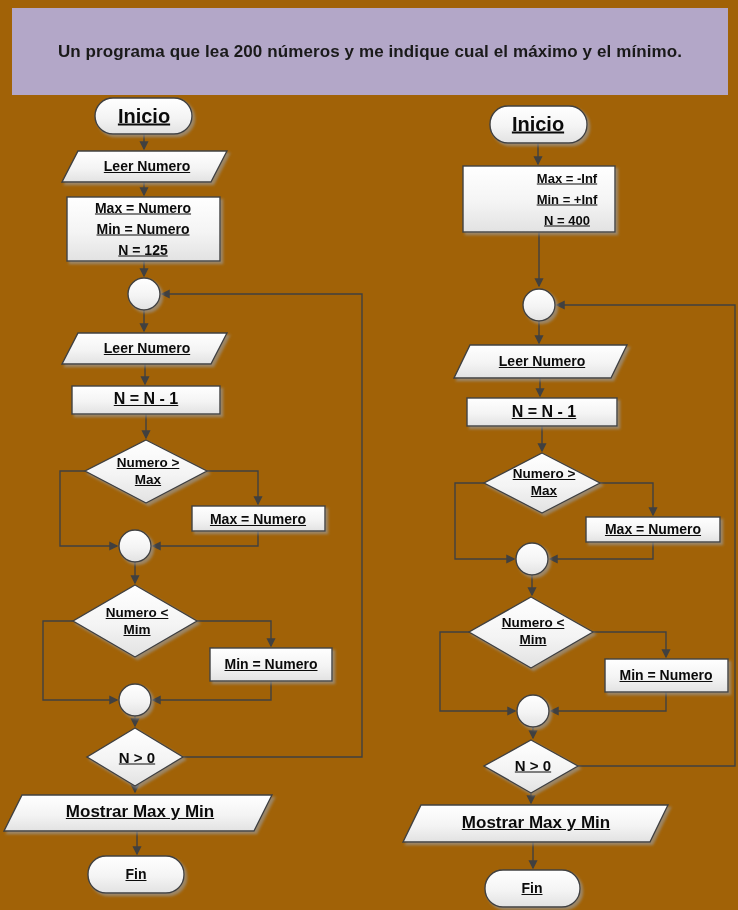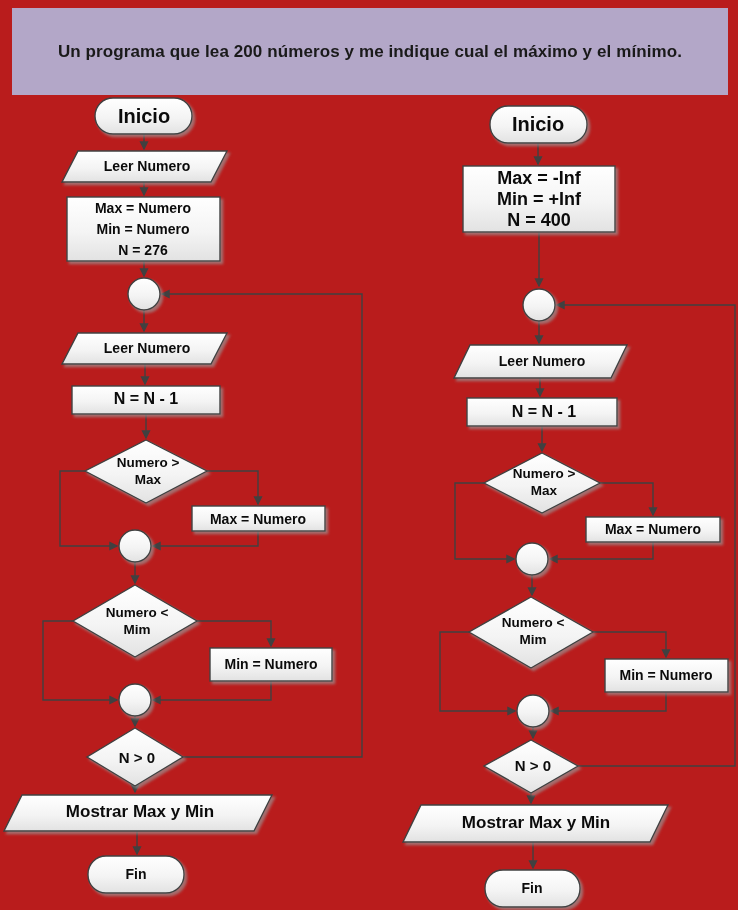--- a/index.html
+++ b/index.html
@@ -1,35 +1,35 @@
 <!DOCTYPE html>
 <html style="--header_bg: #b3a7c8; --header_text: #1a1a1a; --shape_border: #404040; --label_text: #0b0b0b;"><head>
 <meta charset="utf-8">
 <style>
   html,body { margin:0; padding:0; background:#ffffff; }
   .canvas {
-    position:relative; width:738px; height:910px; background:#b91c1c;
+    position:relative; width:738px; height:910px; background:#a16207;
     font-family:"Liberation Sans", sans-serif; overflow:hidden;
   }
   .header {
     position:absolute; left:12px; top:8px; width:716px; height:87px;
     background:var(--header_bg,#b3a7c8);
     display:flex; align-items:center; justify-content:center;
   }
   .header-text {
     font-weight:bold; font-size:17px; color:var(--header_text,#1a1a1a);
     text-align:center; padding:0 12px; letter-spacing:0.1px;
   }
   svg.diagram { position:absolute; left:0; top:0; }
   .shape { fill:url(#gfill); stroke:var(--shape_border,#404040); stroke-width:1.4; filter:url(#shadow); }
   .conn  { fill:none; stroke:var(--shape_border,#404040); stroke-width:1.4; }
   .lbl {
     position:absolute; transform:translate(-50%,-50%);
     font-weight:bold; color:var(--label_text,#0b0b0b);
-    white-space:nowrap; text-align:center;
+    white-space:nowrap; text-align:center;text-decoration:underline;
   }
   .lines  { line-height:21px; }
   .dlines { line-height:17px; }
 </style>
 </head>
 <body>
 
 <div class="canvas">
 
   <div class="header">
@@ -124,40 +124,40 @@
       <path class="shape" d="M421 805 H668 L650 842 H403 Z"></path>
       <rect class="shape" x="485" y="870" width="95" height="37" rx="18"></rect>
     </g>
   </svg>
 
   <div class="lbl" style="left:144px;top:116px;font-size:20px">Inicio</div>
   <div class="lbl" style="left:147px;top:166px;font-size:14px">Leer Numero</div>
   <div class="lbl lines" style="left:143px;top:229px;font-size:14px">
     <div>Max = Numero</div>
     <div>Min = Numero</div>
-    <div>N = 276</div>
+    <div>N = 125</div>
   </div>
   <div class="lbl" style="left:147px;top:348px;font-size:14px">Leer Numero</div>
   <div class="lbl" style="left:146px;top:399px;font-size:16px">N = N - 1</div>
   <div class="lbl dlines" style="left:148px;top:471px;font-size:13.5px">
     <div>Numero &gt;</div>
     <div>Max</div>
   </div>
   <div class="lbl" style="left:258px;top:519px;font-size:14px">Max = Numero</div>
   <div class="lbl dlines" style="left:137px;top:621px;font-size:13.5px">
     <div>Numero &lt;</div>
     <div>Mim</div>
   </div>
   <div class="lbl" style="left:271px;top:664px;font-size:14px">Min = Numero</div>
   <div class="lbl" style="left:137px;top:757px;font-size:15px">N &gt; 0</div>
   <div class="lbl" style="left:140px;top:812px;font-size:17px">Mostrar Max y Min</div>
   <div class="lbl" style="left:136px;top:874px;font-size:14px">Fin</div>
 
   <div class="lbl" style="left:538px;top:124px;font-size:20px">Inicio</div>
-  <div class="lbl lines" style="left:539px;top:199px;font-size:18px">
+  <div class="lbl lines" style="left:567px;top:199px;font-size:13px">
     <div>Max = -Inf</div>
     <div>Min = +Inf</div>
     <div>N = 400</div>
   </div>
   <div class="lbl" style="left:542px;top:361px;font-size:14px">Leer Numero</div>
   <div class="lbl" style="left:544px;top:412px;font-size:16px">N = N - 1</div>
   <div class="lbl dlines" style="left:544px;top:482px;font-size:13.5px">
     <div>Numero &gt;</div>
     <div>Max</div>
   </div>

